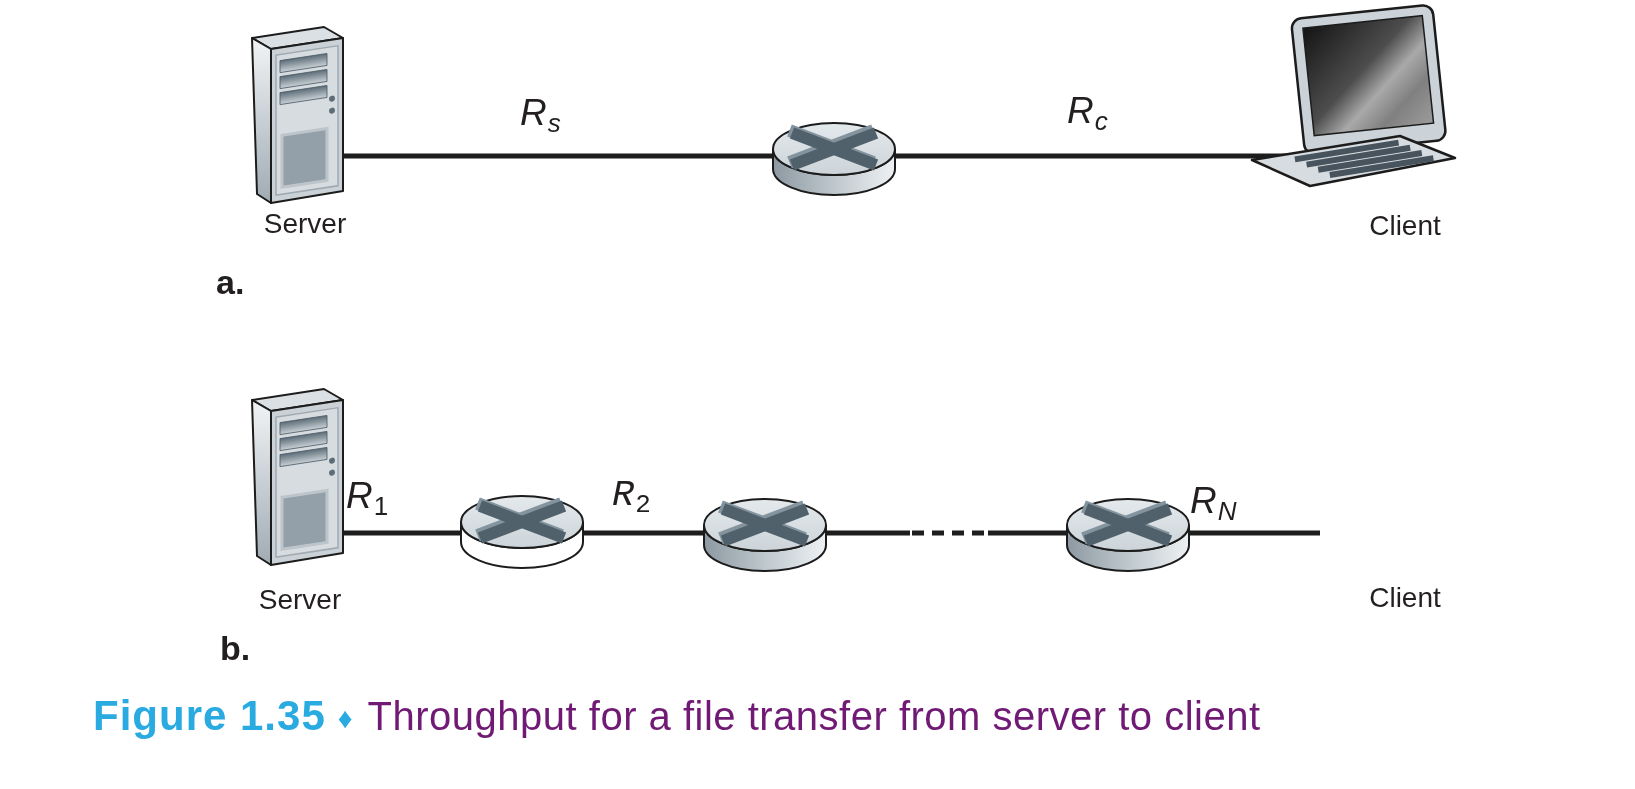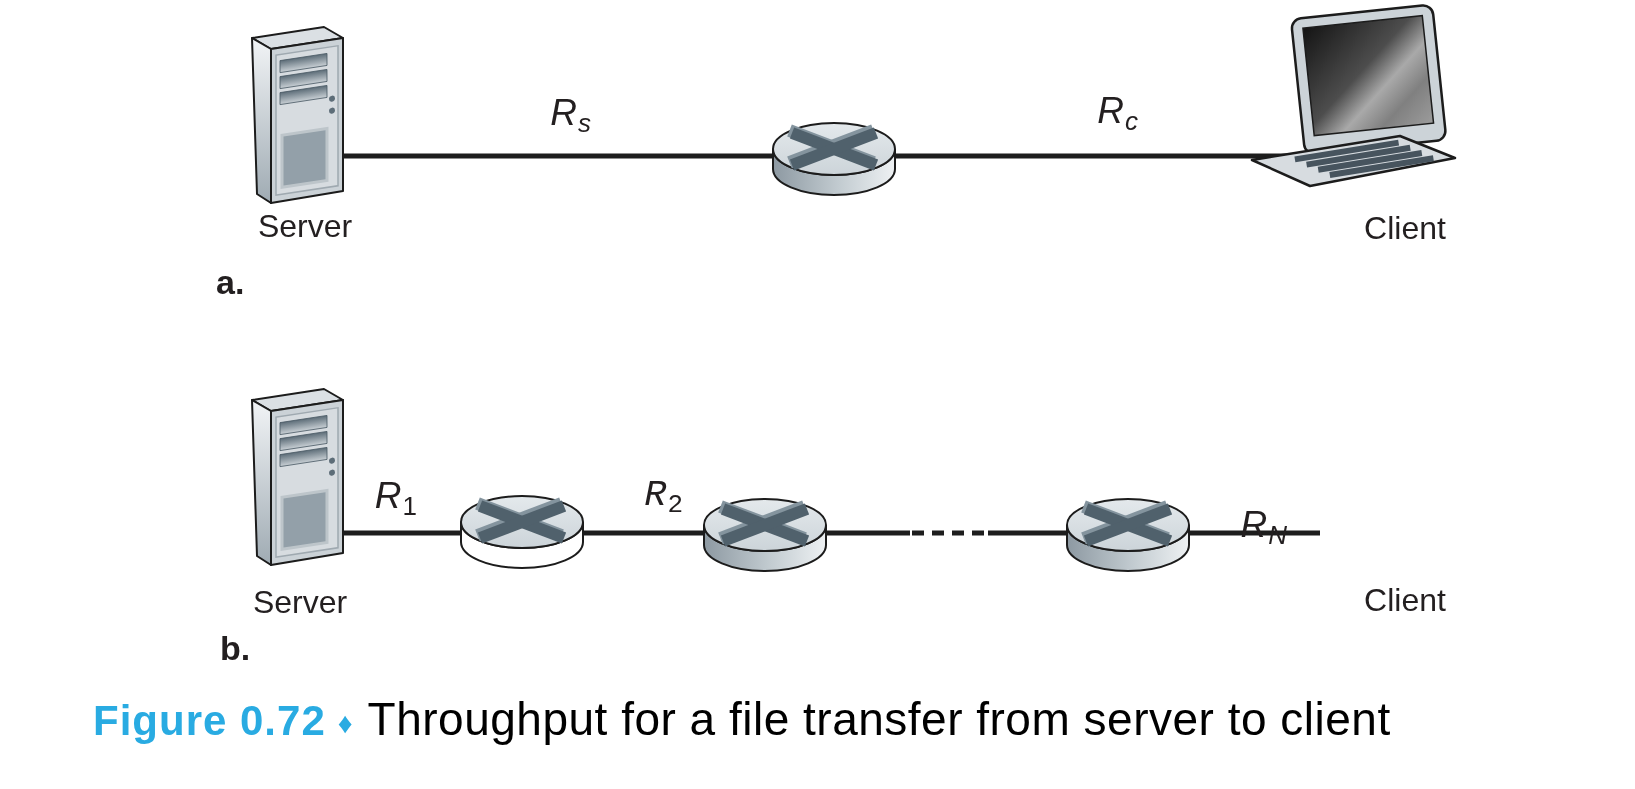--- a/index.html
+++ b/index.html
@@ -6,32 +6,32 @@
   #figure{
     position:relative;
     width:1635px;height:789px;
     background:#ffffff;
     font-family:"Liberation Sans", sans-serif;
     color:#231f20;
     overflow:hidden;
   }
   #diagram-svg{position:absolute;left:0;top:0;}
   .lbl{position:absolute;white-space:nowrap;}
-  .node-label{font-size:32px;text-align:center;}
+  .node-label{font-size:28px;text-align:center;}
   .panel-id{font-size:34px;font-weight:700;}
-  .rate{font-size:37px;font-style:italic;text-align:right;line-height:1;}
+  .rate{font-size:37px;font-style:italic;text-align:left;line-height:1;}
   .rate .sub{font-size:26px;position:relative;top:7px;left:1px;}
   .rate .sub.upright{font-style:normal;}
   #caption{
     position:absolute;left:93px;top:692px;
     display:flex;align-items:baseline;
   }
   #caption .fig-num{color:#29abe2;font-weight:700;font-size:42px;letter-spacing:1px;}
   #caption .diamond{color:#29abe2;font-size:29px;margin:0 15px 0 12px;position:relative;top:-2px;}
-  #caption .cap-text{font-size:46px;font-weight:400;letter-spacing:0.5px;color:#000000;}
+  #caption .cap-text{font-size:40px;font-weight:400;letter-spacing:0.5px;color:#701a75;}
 </style>
 </head>
 <body>
 
 <div id="figure">
 
   <svg id="diagram-svg" width="1635" height="789" viewBox="0 0 1635 789">
     <defs>
       <linearGradient id="srvLeft" x1="0" y1="0" x2="0" y2="1">
         <stop offset="0" stop-color="#f2f4f6"></stop>
@@ -142,23 +142,23 @@
   <div class="lbl node-label" style="left:230px;top:584px;width:140px;">Server</div>
   <div class="lbl node-label" style="left:1335px;top:582px;width:140px;">Client</div>
   <div class="lbl panel-id" style="left:220px;top:629px;">b.</div>
 
   <div class="lbl rate" style="left:346px;top:477px;width:70px;">
     <span>R</span><span class="sub upright">1</span>
   </div>
   <div class="lbl rate" style="left:612px;top:477px;width:70px;font-family:Liberation Mono, monospace;">
     <span>R</span><span class="sub upright">2</span>
   </div>
-  <div class="lbl rate" style="left:1216px;top:482px;width:70px;margin-top:24px;">
+  <div class="lbl rate" style="left:1190px;top:482px;width:70px;">
     <span>R</span><span class="sub">N</span>
   </div>
 
   <div id="caption">
-    <span class="fig-num">Figure 0.72</span>
+    <span class="fig-num">Figure 1.35</span>
     <span class="diamond">♦</span>
     <span class="cap-text">Throughput for a file transfer from server to client</span>
   </div>
 
 </div>
 
 </body></html>

